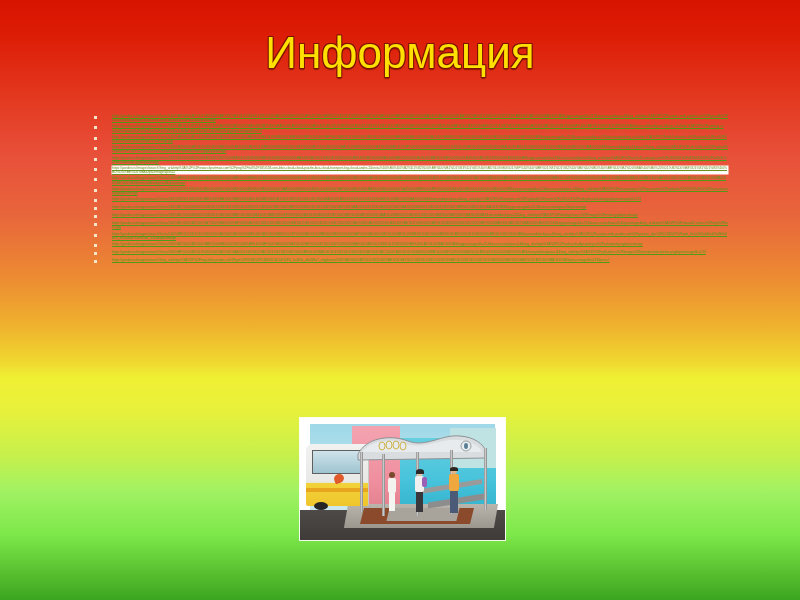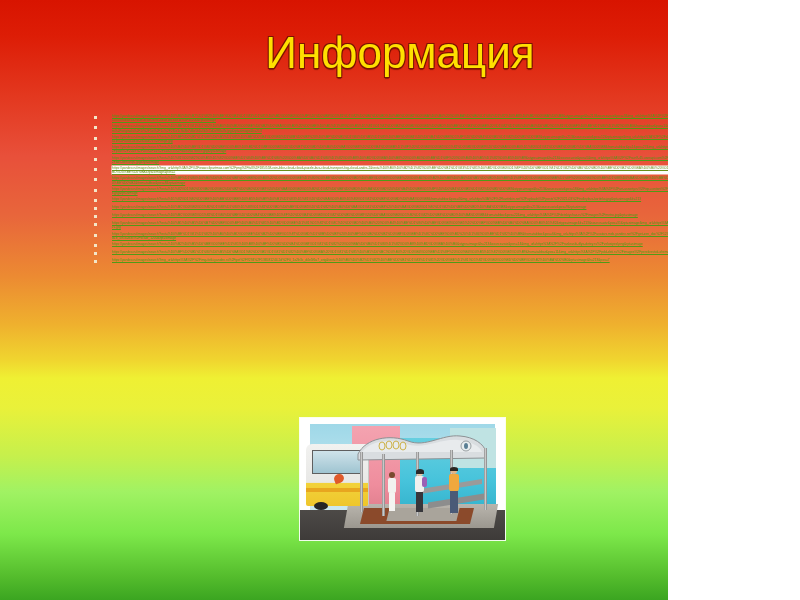--- a/index.html
+++ b/index.html
@@ -10,21 +10,21 @@
     width: 800px;
     height: 600px;
     overflow: hidden;
     font-family: "Liberation Sans", sans-serif;
     background: #ffffff;
   }
 
   
   #slide {
     position: relative;
-    width: 668px;
+    width: 800px;
     height: 600px;
     overflow: hidden;
     background: linear-gradient(to bottom,
       #d81400 0%,
       #dd1d06 6%,
       #e3381f 16%,
       #e8503a 26%,
       #e8663b 36%,
       #ec8a32 46%,
       #efb02e 54%,

